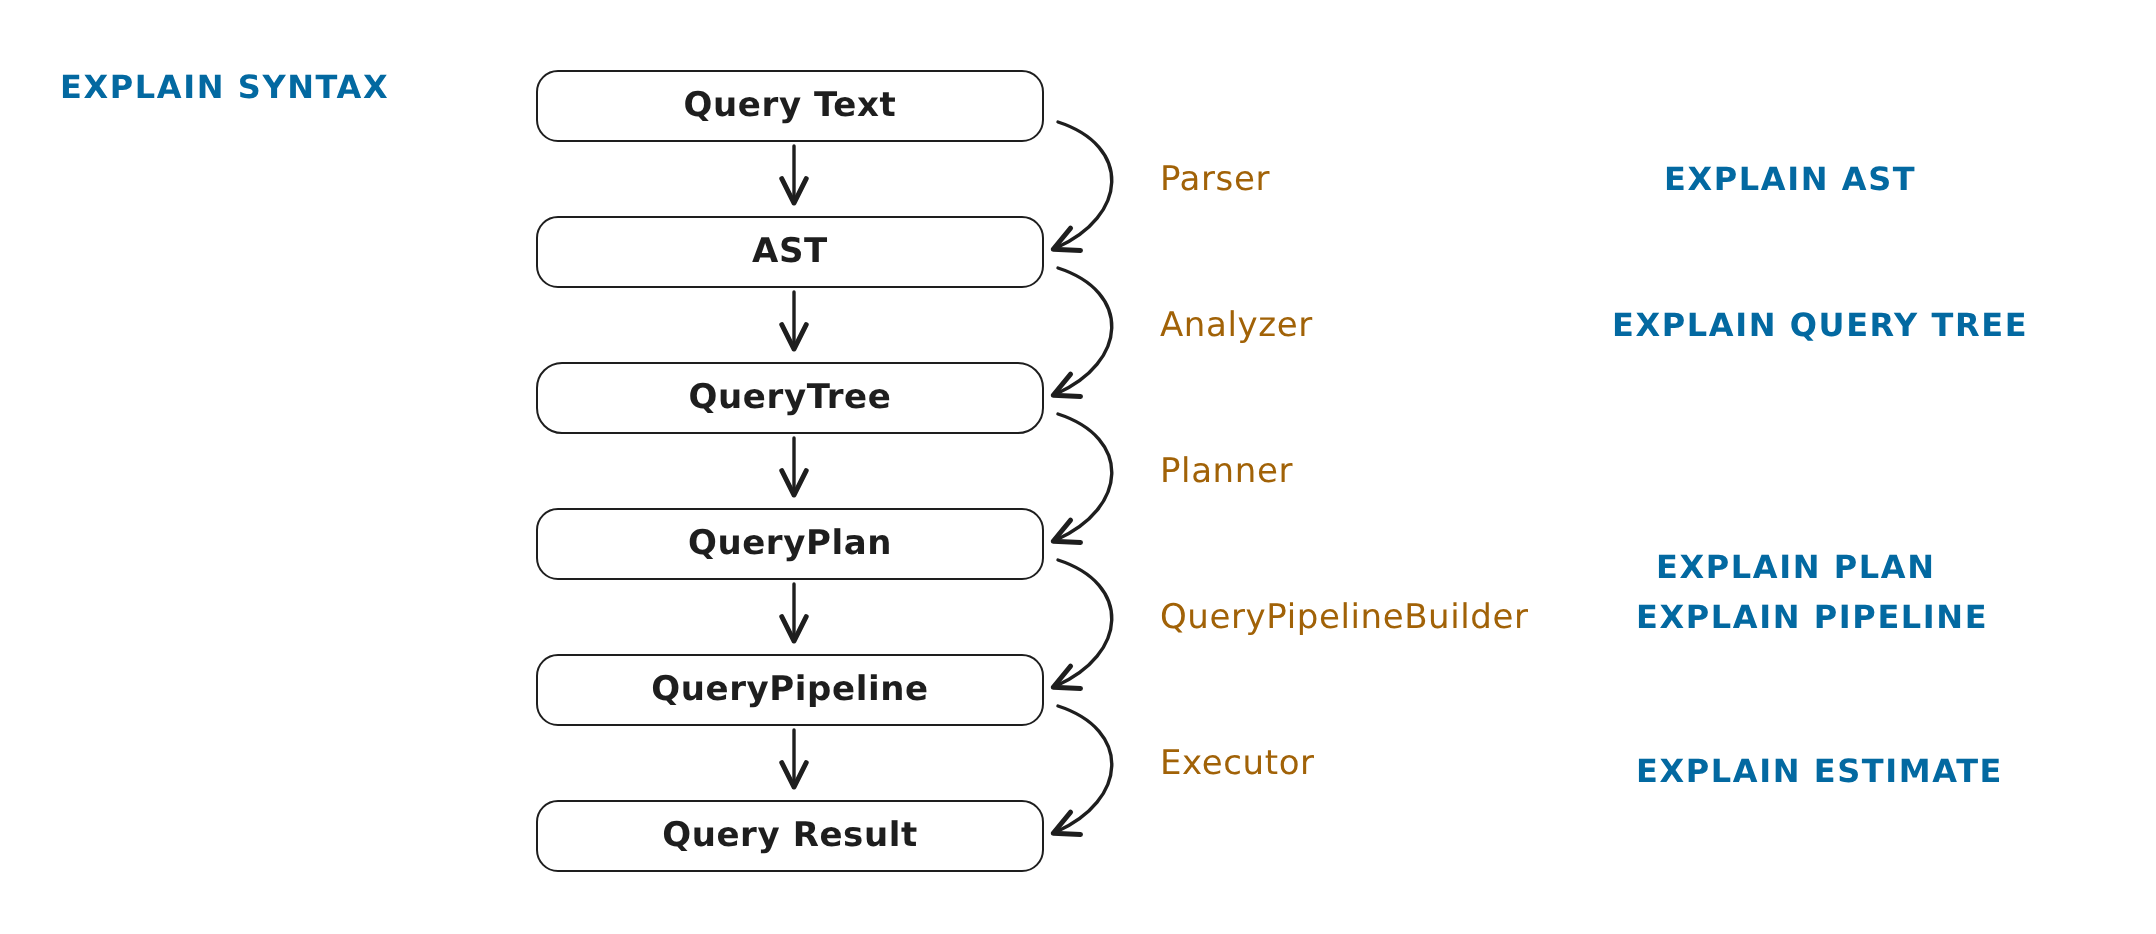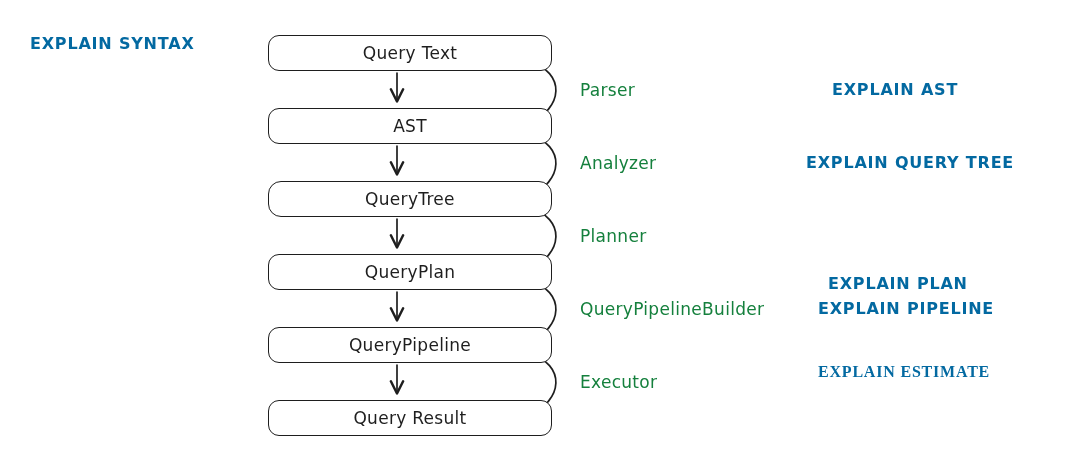--- a/index.html
+++ b/index.html
@@ -17,45 +17,46 @@
   }
   .arrow-layer {
     position: absolute;
     left: 0; top: 0;
     width: 1078px; height: 467px;
     pointer-events: none;
   }
   .node {
     position: absolute;
     left: 268px;
-    width: 284px;
+    width: 254px;
     height: 36px;
     box-sizing: border-box;
     border: 1.7px solid #1e1e1e;
     border-radius: 11px;
     display: flex;
     align-items: center;
     justify-content: center;
     font-size: 17px;
     color: #1e1e1e;
     background: #ffffff;
     letter-spacing: 0.3px;
+    font-weight: bold;
   }
   .n0 { top: 35px; }
   .n1 { top: 108px; }
   .n2 { top: 181px; border-radius: 13px; }
   .n3 { top: 254px; }
   .n4 { top: 327px; }
   .n5 { top: 400px; }
 
   .stage {
     position: absolute;
     left: 580px;
     font-size: 17px;
-    color: #15803d;
+    color: #a16207;
     letter-spacing: 0.3px;
     white-space: nowrap;
   }
   .s0 { top: 80px; }
   .s1 { top: 153px; }
   .s2 { top: 226px; }
   .s3 { top: 299px; }
   .s4 { top: 372px; }
 
   .explain {
@@ -64,21 +65,21 @@
     font-weight: 700;
     font-size: 16px;
     letter-spacing: 0.8px;
     white-space: nowrap;
   }
   .e0 { left: 30px;  top: 34px; }
   .e1 { left: 832px; top: 80px; }
   .e2 { left: 806px; top: 153px; }
   .e3 { left: 828px; top: 226px; margin-top: 48px; }
   .e4 { left: 818px; top: 299px; }
-  .e5 { left: 818px; top: 363px; font-family: Liberation Serif, serif; }
+  .e5 { left: 818px; top: 376px; }
 </style>
 </head>
 <body>
 
 <div class="canvas">
 
   <svg class="arrow-layer" viewBox="0 0 1078 467" xmlns="http://www.w3.org/2000/svg">
     <defs>
       <marker id="arrowhead" viewBox="0 0 10 10" refX="8" refY="5" markerWidth="9" markerHeight="9" orient="auto-start-reverse">
         <path d="M1 1 L9 5 L1 9" fill="none" stroke="#1e1e1e" stroke-width="1.6" stroke-linecap="round" stroke-linejoin="round"></path>

